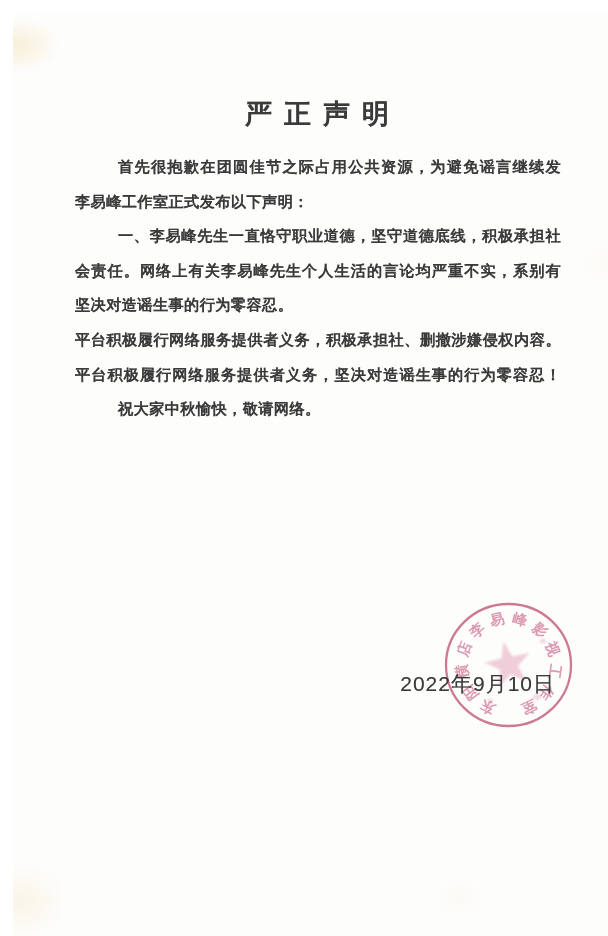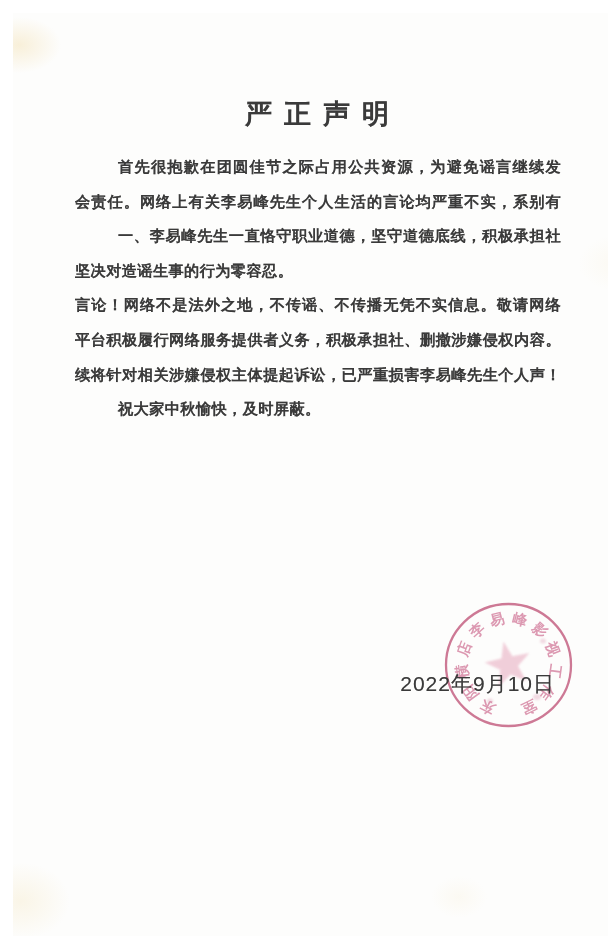--- a/index.html
+++ b/index.html
@@ -67,27 +67,27 @@
 </style>
 </head>
 <body>
 
 <div class="page" style="--ink: #3a3a3a; --seal-ring: #c2597c; --seal-text: #d687a4; --seal-star: #eec3d1;">
 
   <div class="title">严正声明</div>
 
   <div class="bodytext">
     <div class="line fill indent">首先很抱歉在团圆佳节之际占用公共资源，为避免谣言继续发酵，</div>
+    <div class="line">李易峰工作室正式发布以下声明：</div>
+    <div class="line fill indent">一、李易峰先生一直恪守职业道德，坚守道德底线，积极承担社</div>
     <div class="line fill">会责任。网络上有关李易峰先生个人生活的言论均严重不实，系别有</div>
-    <div class="line fill indent">一、李易峰先生一直恪守职业道德，坚守道德底线，积极承担社</div>
     <div class="line">坚决对造谣生事的行为零容忍。</div>
-    <div class="line fill">言论！网络不是法外之地，不传谣、不传播无凭不实信息。敬请网络</div>
     <div class="line fill">平台积极履行网络服务提供者义务，积极承担社、删撤涉嫌侵权内容。</div>
-    <div class="line fill">续将针对相关涉嫌侵权主体提起诉讼，已严重损害李易峰先生个人声！</div>
-    <div class="line indent">祝大家中秋愉快，及时屏蔽。</div>
+    <div class="line fill">平台积极履行网络服务提供者义务，坚决对造谣生事的行为零容忍！</div>
+    <div class="line indent">祝大家中秋愉快，敬请网络。</div>
   </div>
 
   <div class="date">2022年9月10日</div>
 
   <svg class="seal" viewBox="0 0 134 132" aria-hidden="true">
     <ellipse class="seal-ring" cx="66.5" cy="64" rx="62.5" ry="61"></ellipse>
     <polygon class="seal-star" points="61.5,40.5 70.4,55.2 87.3,52 76.0,65.0 84.3,80.1 68.5,73.4 56.7,85.9 58.2,68.8 42.6,61.5 59.4,57.6"></polygon>
     <g class="seal-chars">
         <text x="66.5" y="22" text-anchor="middle" transform="rotate(-154 66.5 64)">东</text>
         <text x="66.5" y="22" text-anchor="middle" transform="rotate(-126 66.5 64)">阳</text>

